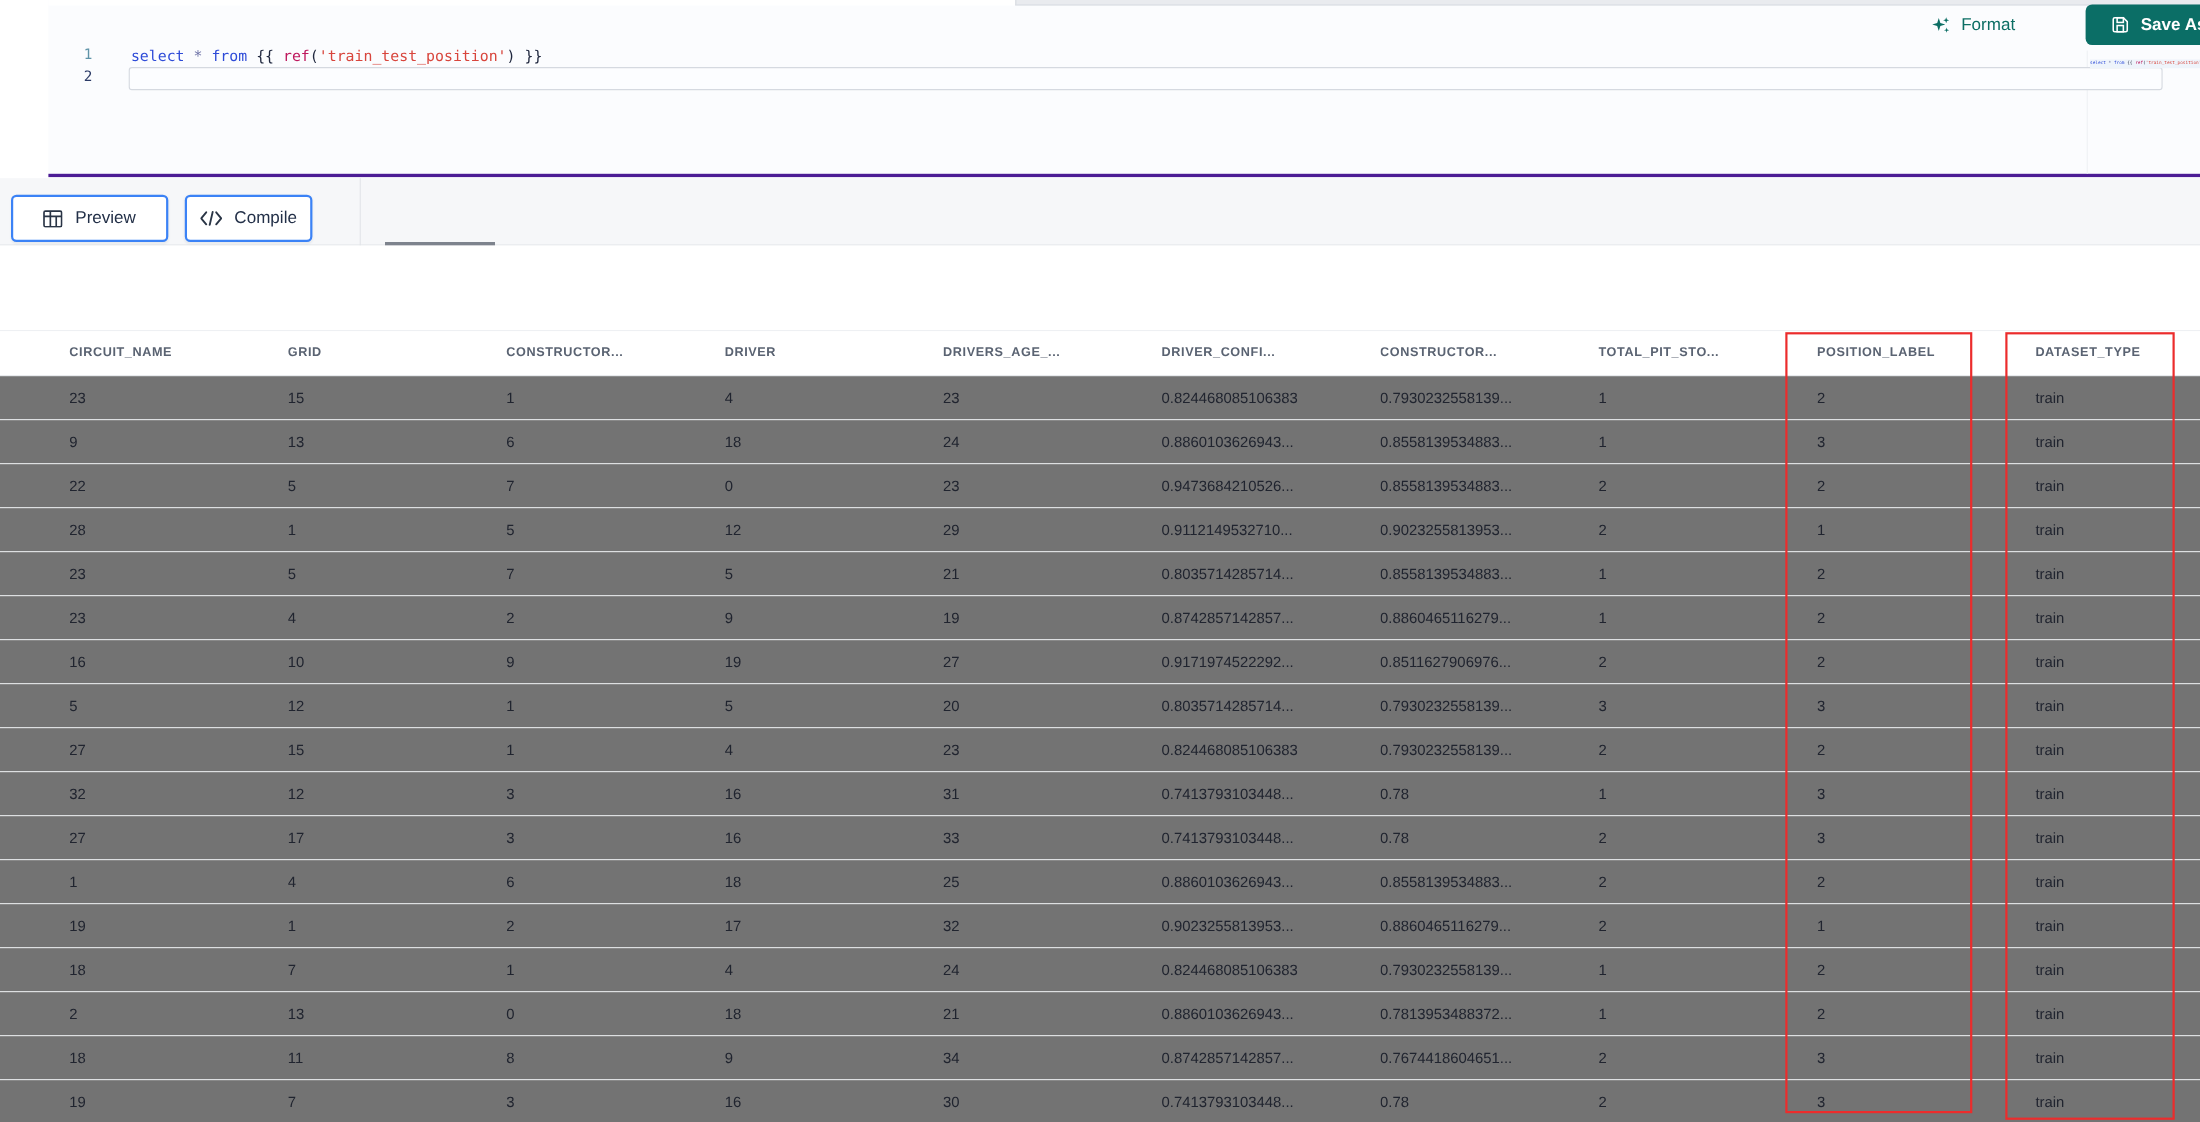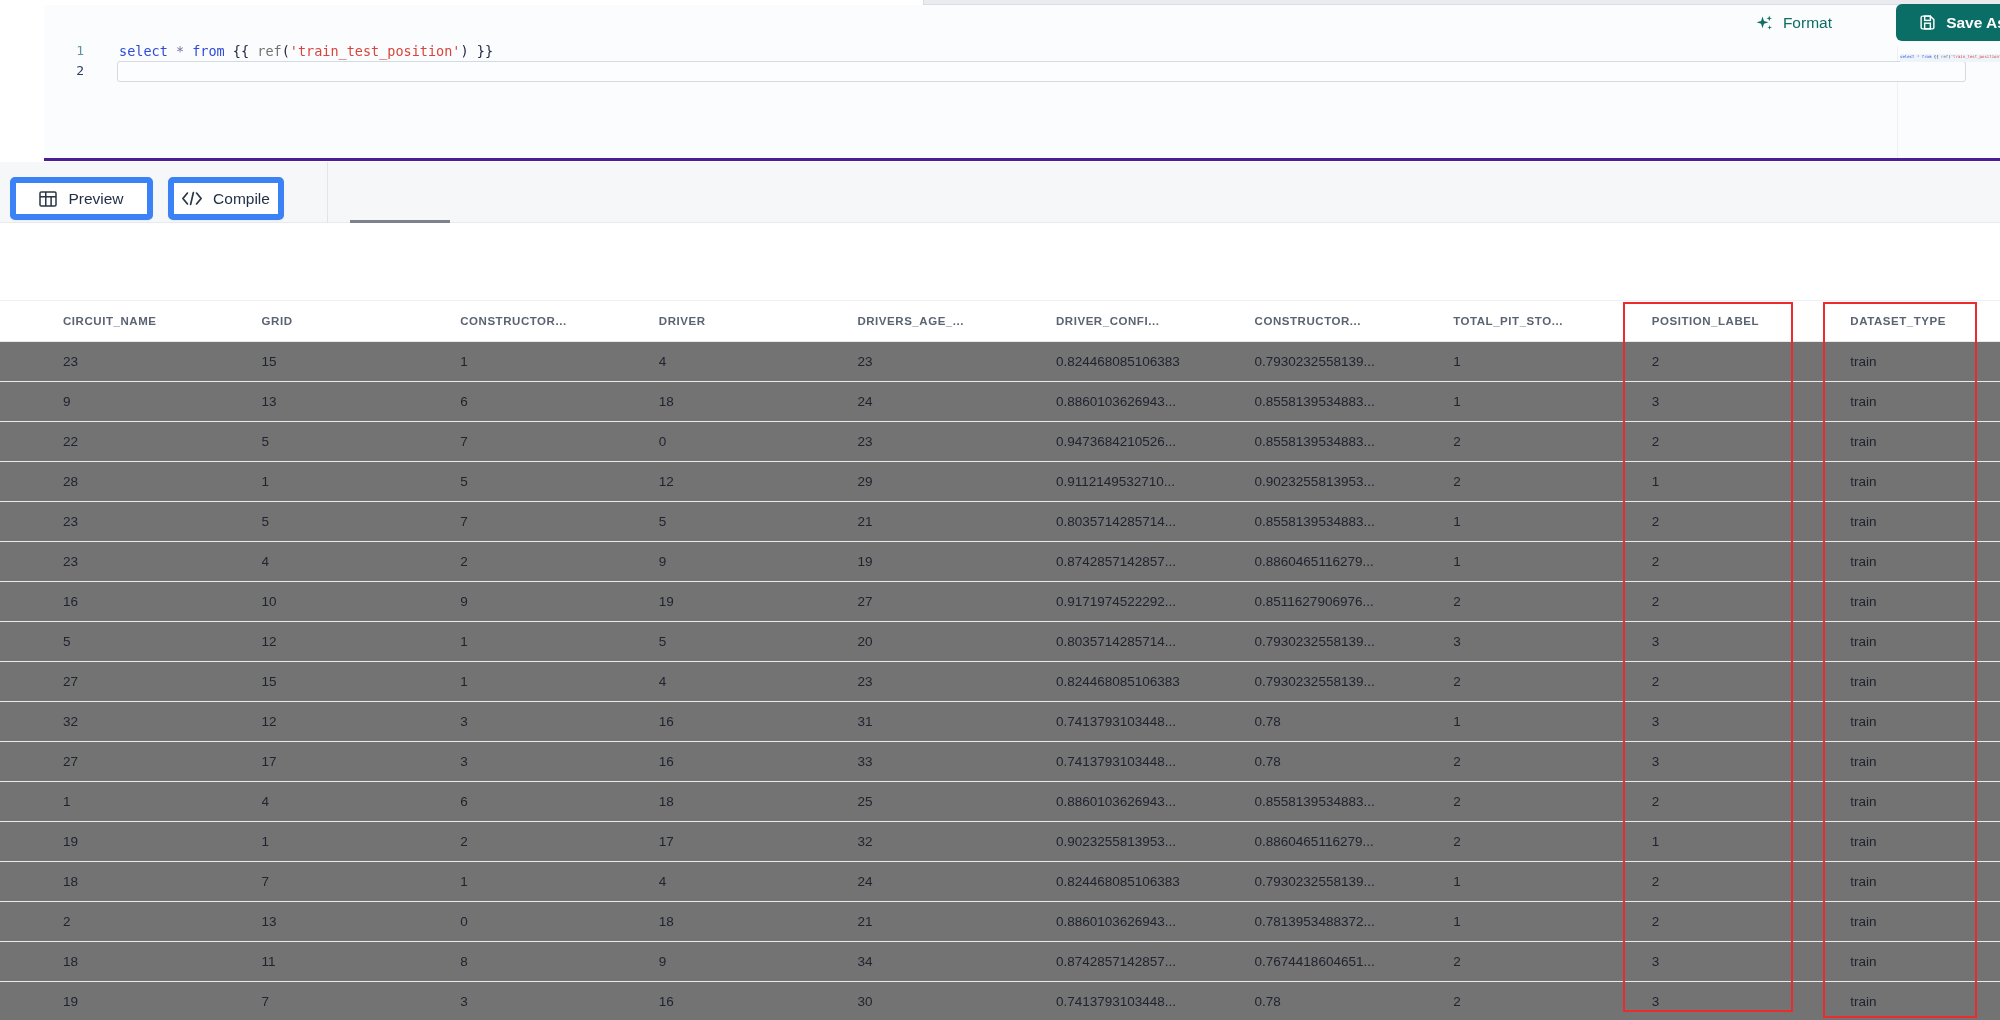--- a/index.html
+++ b/index.html
@@ -66,32 +66,32 @@
   }
   .editor-scrollbar-thumb {
     position: absolute; top: 88px; right: 2px; width: 4px; height: 14px;
     background: #b9bec6; border-radius: 2px; z-index: 3;
   }
 
   
   .tok-kw   { color: #2e4bd8; }
   .tok-op   { color: #6f74a8; }
   .tok-punct{ color: #20283f; }
-  .tok-fn   { color: #737373; }
+  .tok-fn   { color: #be185d; }
   .tok-str  { color: #d8453c; }
   .tok-plain{ color: #20283f; }
 
   
   .actions-bar {
     position: absolute; top: 162px; left: 0; width: 2000px; height: 61px;
     background: #f6f7f9; border-bottom: 1px solid #e8eaee;
   }
   .btn {
     position: absolute; top: 15px; height: 43px;
-    background: #ffffff; border: 6px solid #3b82f6; border-radius: 5px;
+    background: #ffffff; border: 2px solid #3b82f6; border-radius: 5px;
     box-shadow: 0 1px 2px rgba(20,30,50,0.06);
     display: flex; align-items: center; justify-content: center; gap: 11px;
     font-size: 15.5px; color: #233048; cursor: pointer;
     font-family: "Liberation Sans", sans-serif;
   }
   .preview-btn { left: 10px; width: 143px; }
   .compile-btn { left: 168px; width: 116px; }
   .bar-vdivider { position: absolute; left: 327px; top: 0; height: 61px; width: 1px; background: #e2e4e9; }
 
   .tab {

